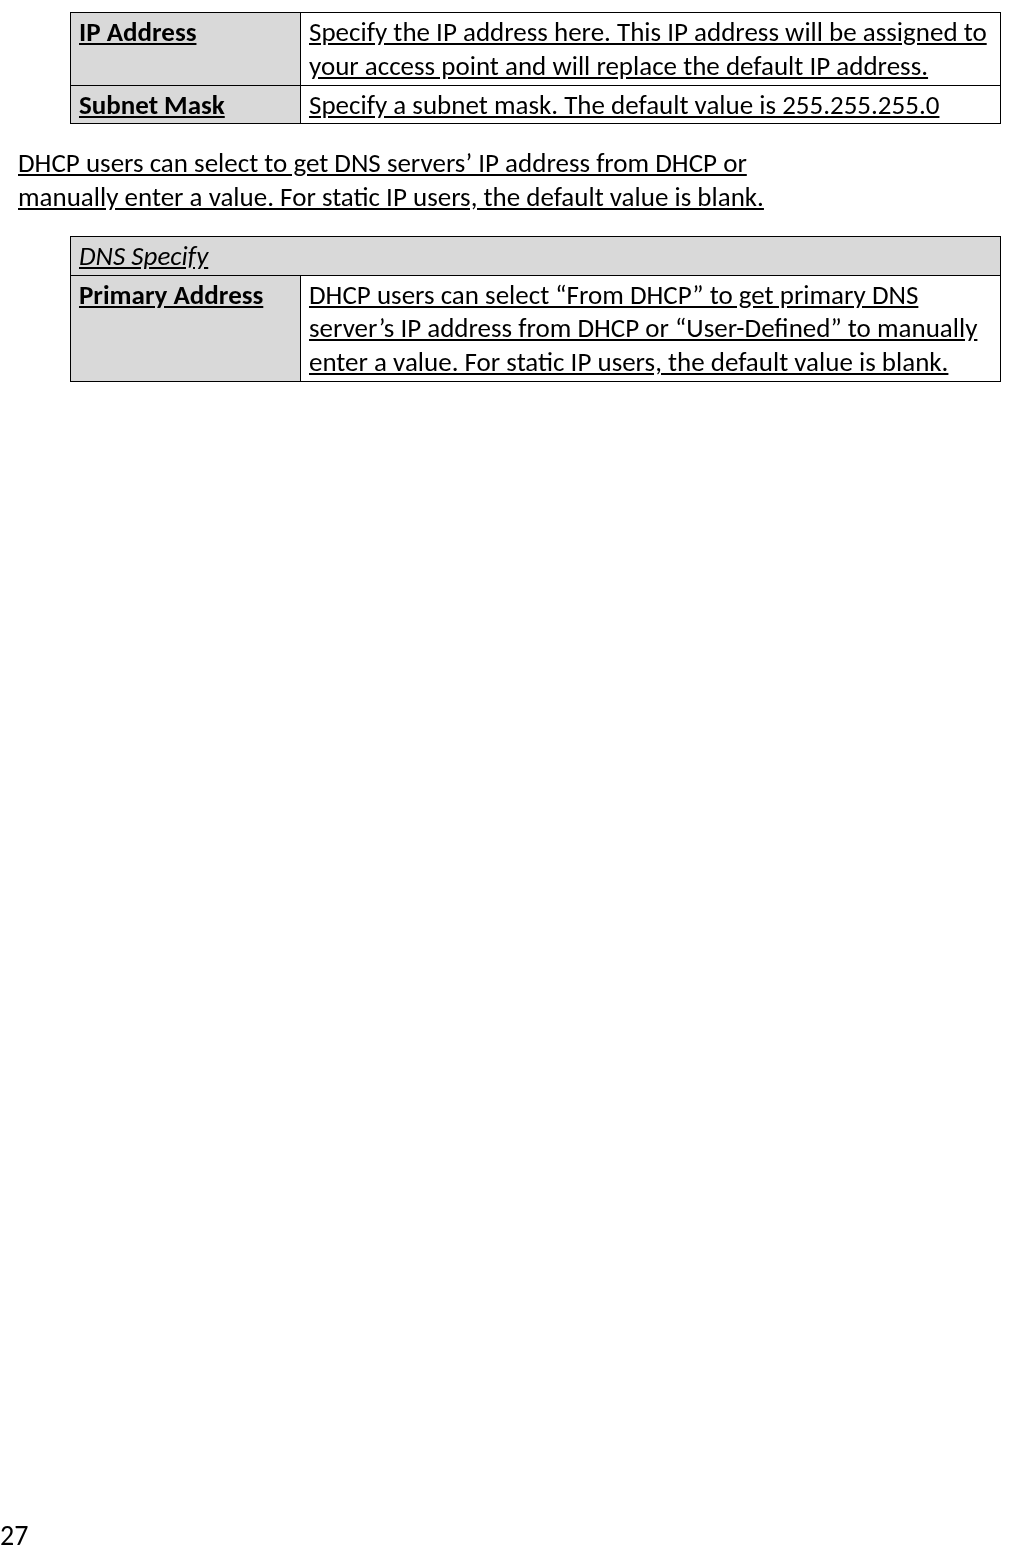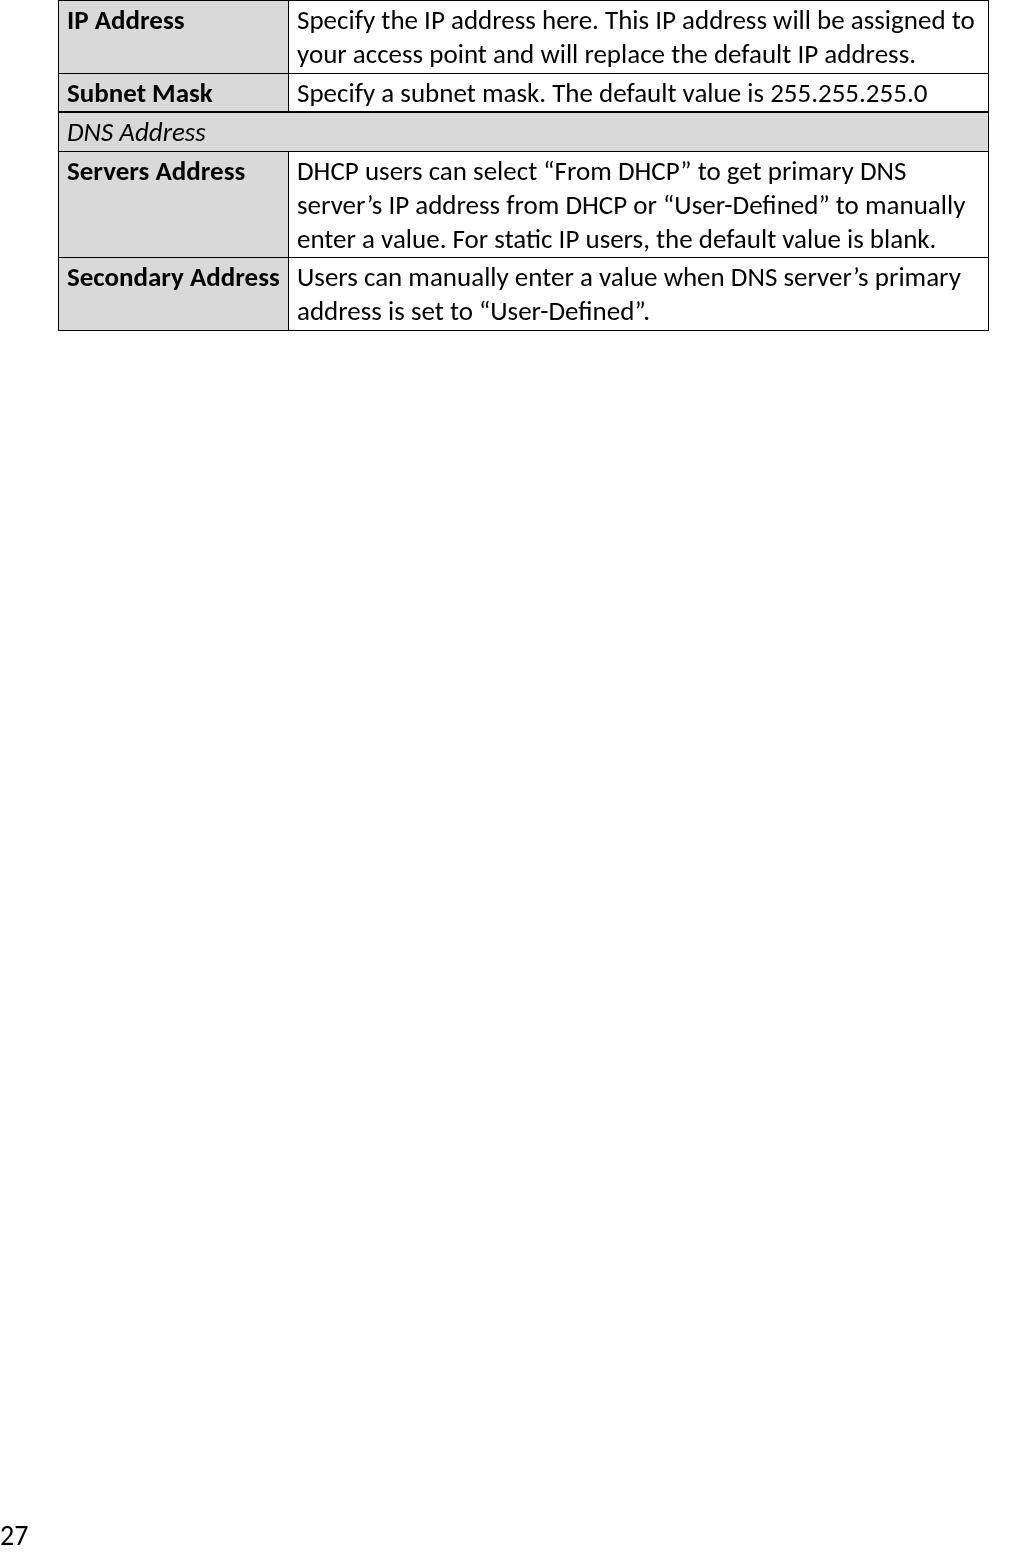--- a/index.html
+++ b/index.html
@@ -11,21 +11,22 @@
       font-family: Calibri, "Segoe UI", Arial, sans-serif;
       font-size: 27px;
       color: #000;
       background: #fff;
       line-height: 1.25;
     }
     .page {
       width: 844px;
       height: 1568px;
       position: relative;
-      padding: 0;
+      padding: 12px;
+      text-decoration: underline;
     }
     .content {
       padding: 0 0 0 0;
     }
     table.settings {
       border-collapse: collapse;
       margin-left: 58px;
       margin-right: 38px;
       width: 930px;
       table-layout: fixed;
@@ -79,37 +80,34 @@
           <td class="label-cell">IP Address</td>
           <td class="desc-cell">Specify the IP address here. This IP address will be assigned to your access point and will replace the default IP address.</td>
         </tr>
         <tr>
           <td class="label-cell">Subnet Mask</td>
           <td class="desc-cell">Specify a subnet mask. The default value is 255.255.255.0</td>
         </tr>
       </tbody>
     </table>
 
+    <p class="body-text">DHCP users can select to get DNS servers’ IP address from DHCP or manually enter a value. For static IP users, the default value is blank.</p>
 
     <table class="settings">
       <colgroup>
         <col class="label-col">
         <col class="desc-col">
       </colgroup>
       <tbody>
         <tr>
-          <td class="section-header" colspan="2">DNS Address</td>
+          <td class="section-header" colspan="2">DNS Specify</td>
         </tr>
         <tr>
-          <td class="label-cell">Servers Address</td>
+          <td class="label-cell">Primary Address</td>
           <td class="desc-cell">DHCP users can select “From DHCP” to get primary DNS server’s IP address from DHCP or “User-Defined” to manually enter a value. For static IP users, the default value is blank.</td>
-        </tr>
-        <tr>
-          <td class="label-cell">Secondary Address</td>
-          <td class="desc-cell">Users can manually enter a value when DNS server’s primary address is set to “User-Defined”.</td>
         </tr>
       </tbody>
     </table>
 
   </div>
 
   <div class="page-number">27</div>
 
 </div>
 

